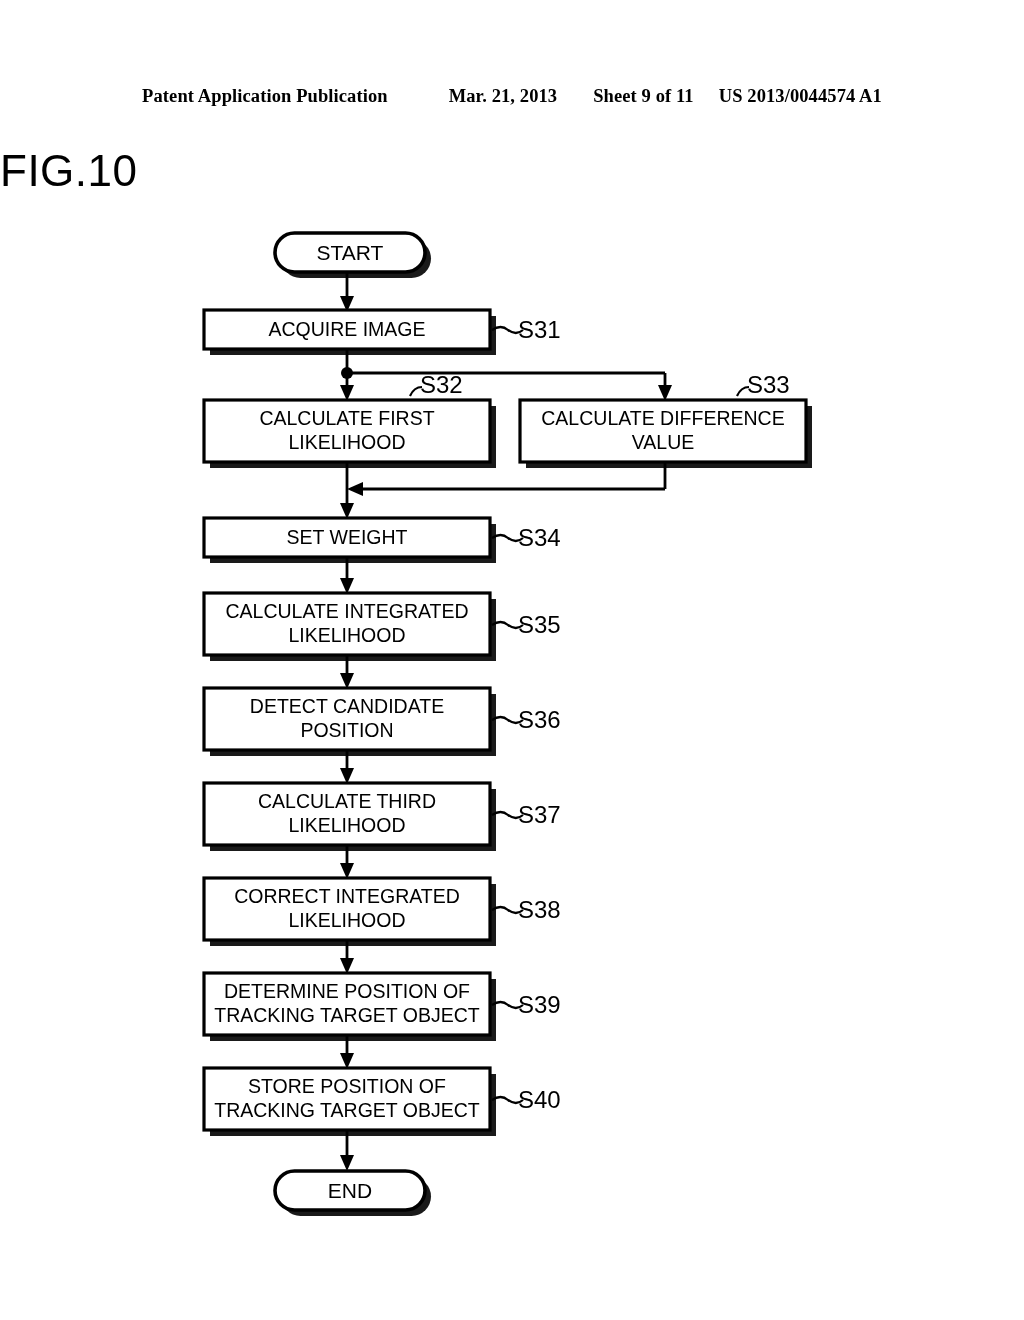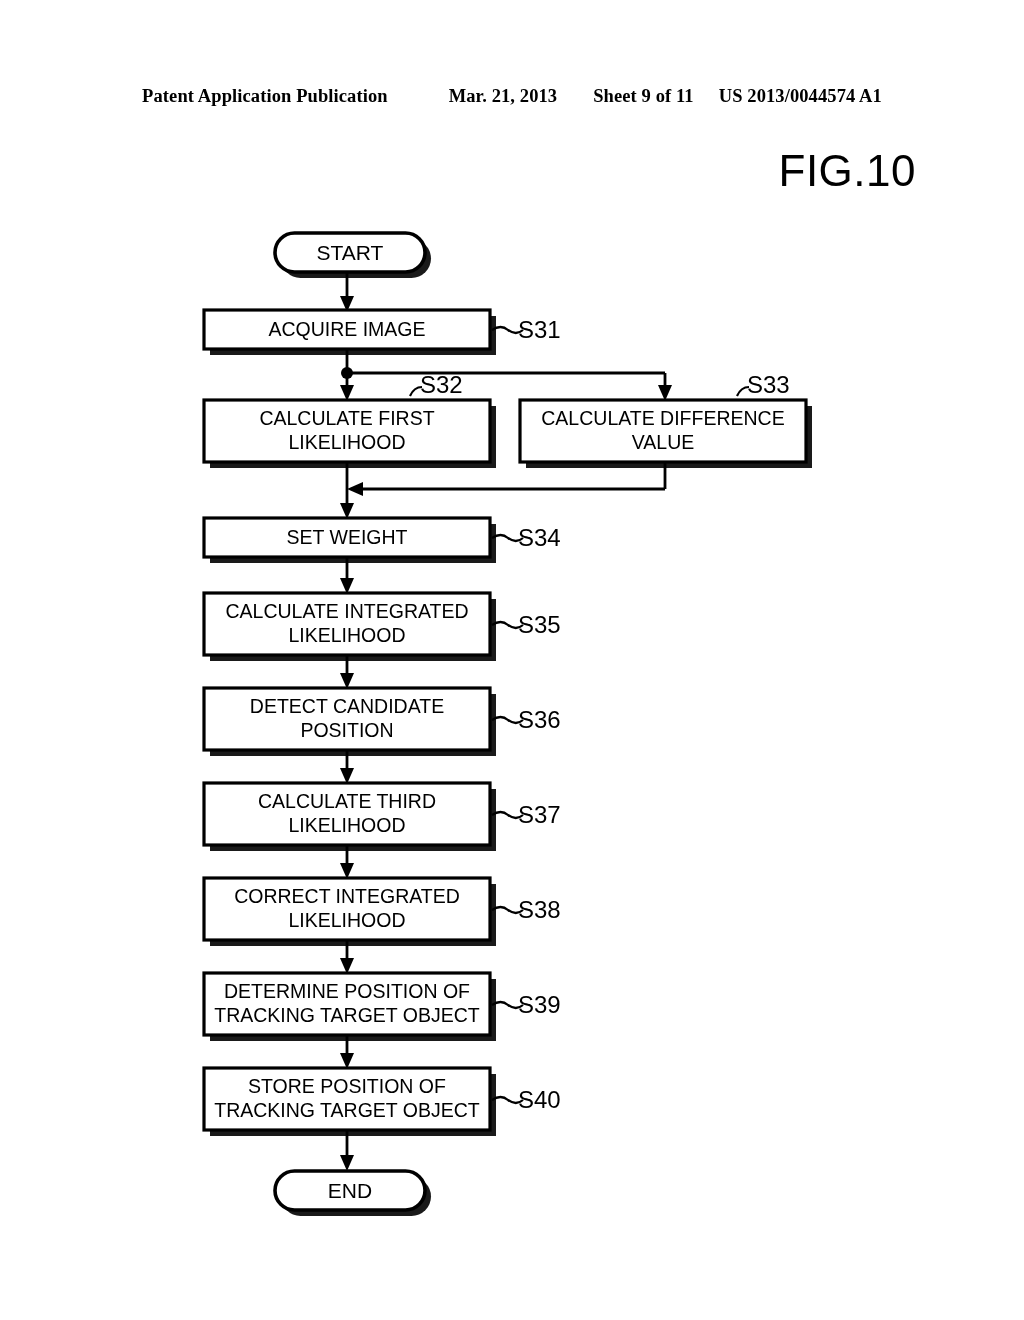--- a/index.html
+++ b/index.html
@@ -46,21 +46,21 @@
   .hdr-date    { margin-right: 11px; }
   .hdr-sheet   { }
   .hdr-patno   { }
 
   
   .fig-title {
     position: absolute;
     left: 0;
     top: 146px;
     width: 916px;
-    text-align: right;
+    text-align: left;
     font-family: "Liberation Sans", sans-serif;
     font-size: 44px;
     letter-spacing: 0.5px;
   }
 
   
   #flow {
     position: absolute;
     left: 0;
     top: 0;

